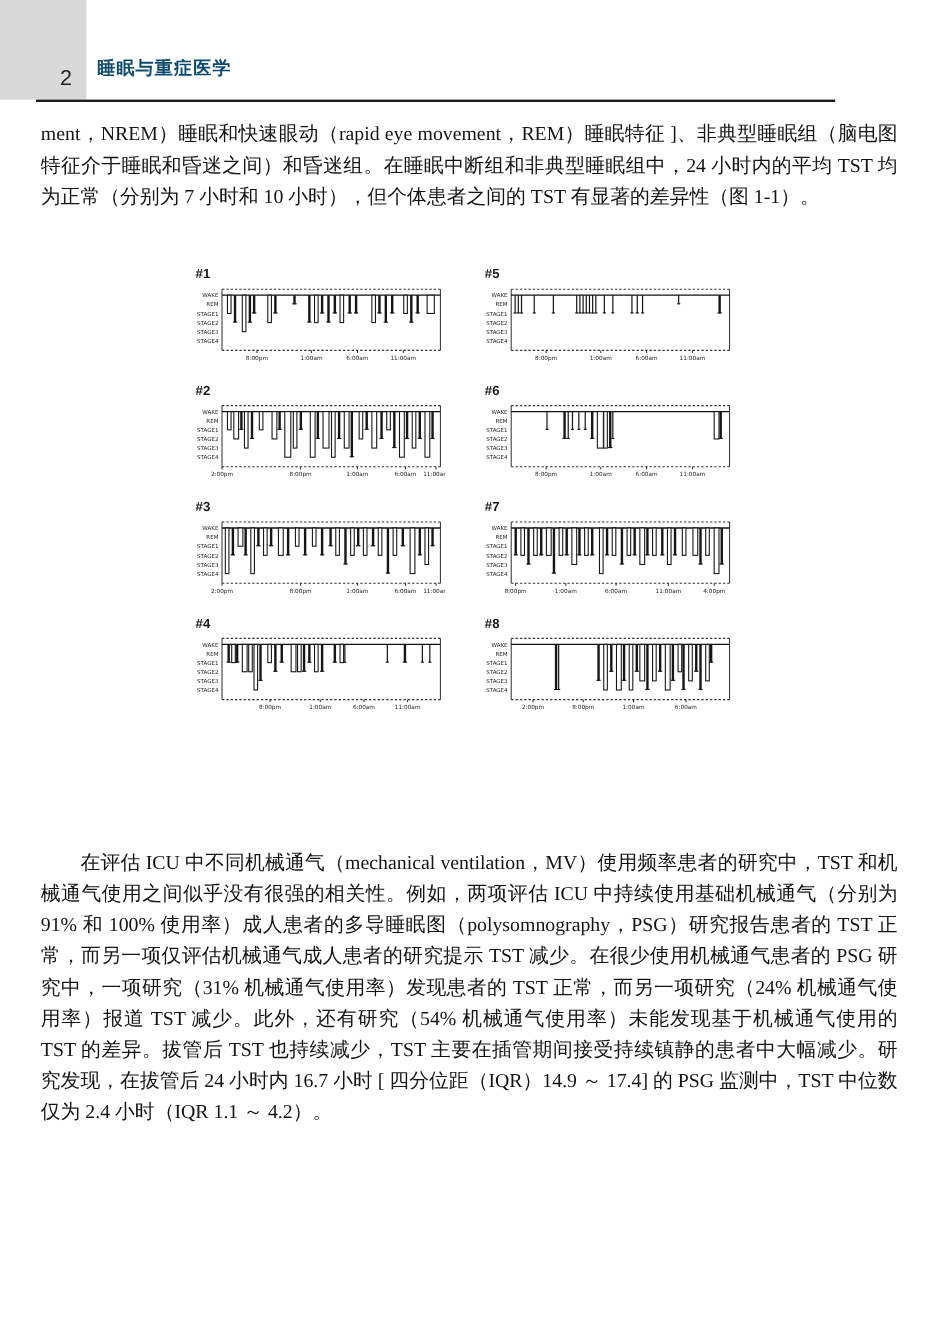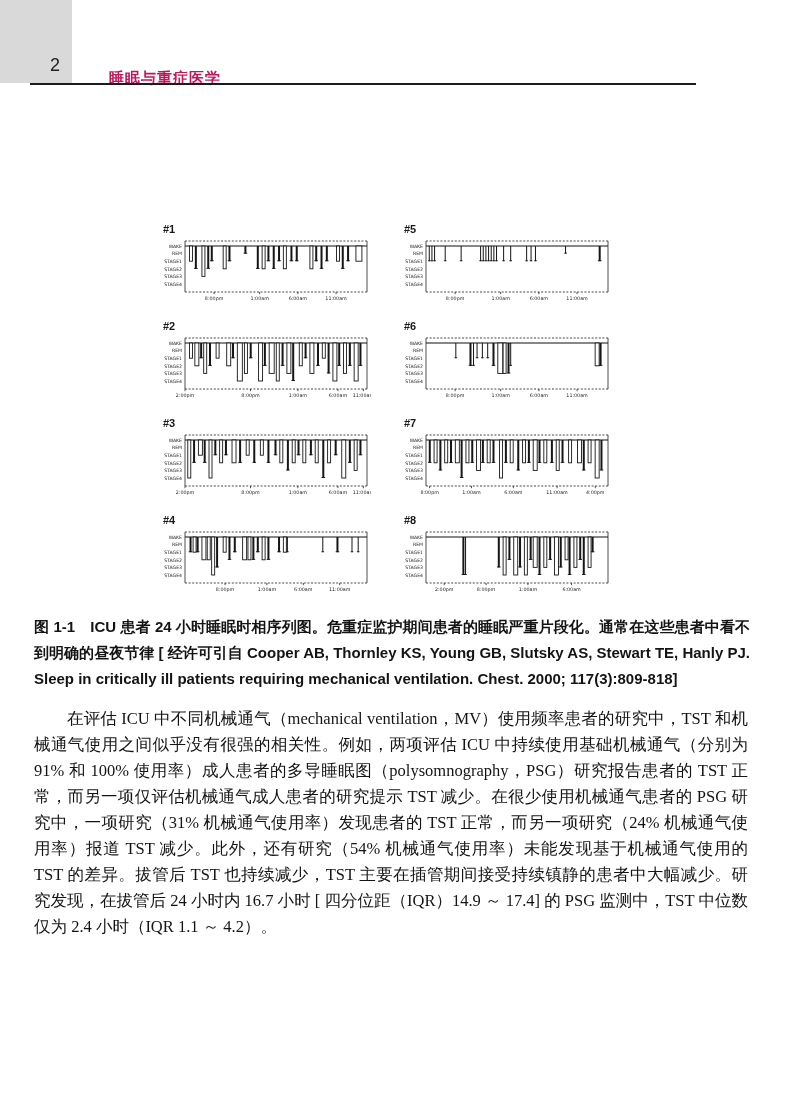--- a/index.html
+++ b/index.html
@@ -9,23 +9,23 @@
   }
   .corner-block{
     position:absolute;left:0;top:0;width:72px;height:83px;background:#d9d9d9;
   }
   .page-number{
     position:absolute;left:40px;top:55px;width:30px;
     font-family:"Liberation Sans","DejaVu Sans",sans-serif;
     font-size:18px;color:#222;text-align:center;
   }
   .header-title{
-    position:absolute;left:81px;top:69px;
+    position:absolute;left:81px;top:48px;
     font-family:"Liberation Sans","DejaVu Sans",sans-serif;
-    font-size:15px;font-weight:bold;color:#be185d;letter-spacing:1px;margin-left:28px;
+    font-size:15px;font-weight:bold;color:#0c4a6e;letter-spacing:1px;
   }
   .header-rule{
     position:absolute;left:30px;top:83px;width:666px;height:2px;background:#1c1c1c;
   }
   .body-text{
     position:absolute;left:34px;width:714px;
     font-size:16.5px;line-height:26px;text-align:justify;color:#141414;
   }
   .body-text p{margin:0;}
   .body-text p.indent{text-indent:2em;}
@@ -61,20 +61,23 @@
 <body>
 
 <div class="page">
 
   <div class="corner-block"></div>
 
   <div class="page-number">2</div>
   <div class="header-title">睡眠与重症医学</div>
   <div class="header-rule"></div>
 
+  <div class="body-text" id="para1">
+    <p>ment，NREM）睡眠和快速眼动（rapid eye movement，REM）睡眠特征 ]、非典型睡眠组（脑电图特征介于睡眠和昏迷之间）和昏迷组。在睡眠中断组和非典型睡眠组中，24 小时内的平均 TST 均为正常（分别为 7 小时和 10 小时），但个体患者之间的 TST 有显著的差异性（图 1-1）。</p>
+  </div>
 
   <div class="figure-wrap">
     <div class="hypno-grid">
         <div class="panel"><div class="panel-title">#1</div><svg width="225" height="80" viewBox="0 0 225 80">
             <text x="36" y="11.8" font-size="4.6" text-anchor="end">WAKE</text>
             <text x="36" y="19.400000000000002" font-size="4.6" text-anchor="end">REM</text>
             <text x="36" y="27" font-size="4.6" text-anchor="end">STAGE1</text>
             <text x="36" y="34.599999999999994" font-size="4.6" text-anchor="end">STAGE2</text>
             <text x="36" y="42.199999999999996" font-size="4.6" text-anchor="end">STAGE3</text>
             <text x="36" y="49.8" font-size="4.6" text-anchor="end">STAGE4</text>
@@ -547,19 +550,18 @@
             <line x1="99.06" y1="56" x2="99.06" y2="58.2" stroke="#222" stroke-width="0.8"></line>
             <text x="99.06" y="64" font-size="4.8" text-anchor="middle">8:00pm</text>
             <line x1="140.92000000000002" y1="56" x2="140.92000000000002" y2="58.2" stroke="#222" stroke-width="0.8"></line>
             <text x="140.92000000000002" y="64" font-size="4.8" text-anchor="middle">1:00am</text>
             <line x1="184.6" y1="56" x2="184.6" y2="58.2" stroke="#222" stroke-width="0.8"></line>
             <text x="184.6" y="64" font-size="4.8" text-anchor="middle">6:00am</text>
           </svg></div>
       </div>
   </div>
 
-  <div class="figure-caption">图 1-1　ICU 患者 24 小时睡眠时相序列图。危重症监护期间患者的睡眠严重片段化。通常在这些患者中看不到明确的昼夜节律 [ 经许可引自 Cooper AB, Thornley KS, Young GB, Slutsky AS, Stewart TE, Hanly PJ. Sleep in critically ill patients requiring mechanical ventilation. Chest. 2000; 117(3):809-818]</div>
 
   <div class="body-text" id="lower-text">
     <p class="indent">在评估 ICU 中不同机械通气（mechanical ventilation，MV）使用频率患者的研究中，TST 和机械通气使用之间似乎没有很强的相关性。例如，两项评估 ICU 中持续使用基础机械通气（分别为 91% 和 100% 使用率）成人患者的多导睡眠图（polysomnography，PSG）研究报告患者的 TST 正常，而另一项仅评估机械通气成人患者的研究提示 TST 减少。在很少使用机械通气患者的 PSG 研究中，一项研究（31% 机械通气使用率）发现患者的 TST 正常，而另一项研究（24% 机械通气使用率）报道 TST 减少。此外，还有研究（54% 机械通气使用率）未能发现基于机械通气使用的 TST 的差异。拔管后 TST 也持续减少，TST 主要在插管期间接受持续镇静的患者中大幅减少。研究发现，在拔管后 24 小时内 16.7 小时 [ 四分位距（IQR）14.9 ～ 17.4] 的 PSG 监测中，TST 中位数仅为 2.4 小时（IQR 1.1 ～ 4.2）。</p>
   </div>
 
 </div>
 
 </body></html>

